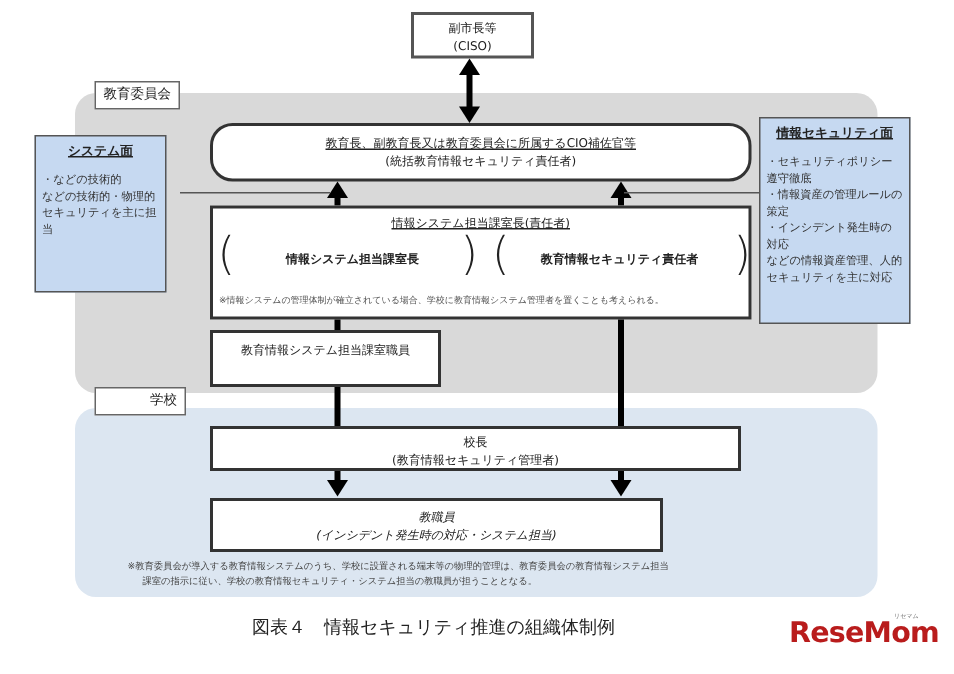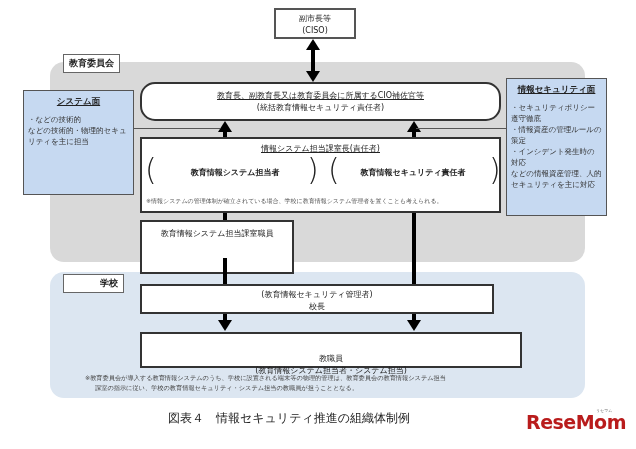--- a/index.html
+++ b/index.html
@@ -1,21 +1,21 @@
 <!DOCTYPE html>
 <html><head>
   <meta charset="utf-8">
   <style>
     * { box-sizing: border-box; margin: 0; padding: 0; }
     html, body { width: 636px; height: 449px; background: #ffffff; overflow: hidden; }
     body { position: relative; font-family: "DejaVu Sans", sans-serif; color: #222; }
     .abs { position: absolute; }
     .board { left: 50px; top: 62px; width: 535px; height: 200px; background: #d9d9d9; border-radius: 14px; }
     .school { left: 50px; top: 272px; width: 535px; height: 126px; background: #dce6f1; border-radius: 14px; }
-    .tag { background: #fff; border: 1px solid #666; font-size: 9px; padding: 2px 5px; line-height: 13px; font-weight: bold; }
+    .tag { background: #fff; border: 1px solid #666; font-size: 9px; padding: 2px 5px; line-height: 13px; }
     .box { background: #fff; border: 2px solid #333; text-align: center; font-size: 8px; line-height: 12px; }
     .side { background: #c6d9f1; border: 1px solid #555; font-size: 7.5px; line-height: 11px; color: #333; padding: 5px 4px; }
     .side .ttl { text-align: center; font-weight: bold; text-decoration: underline; font-size: 8.5px; margin-bottom: 7px; color: #222; }
     .side ul { list-style: none; }
     .u { text-decoration: underline; }
     .vline { background: #000; width: 4px; }
     .tri-up { width: 0; height: 0; border-left: 7px solid transparent; border-right: 7px solid transparent; border-bottom: 11px solid #000; }
     .tri-down { width: 0; height: 0; border-left: 7px solid transparent; border-right: 7px solid transparent; border-top: 11px solid #000; }
     .hline { background: #555; height: 1px; }
     .bracket { font-size: 30px; line-height: 30px; color: #222; font-weight: 200; }
@@ -47,72 +47,72 @@
 </div>
 
 <div class="abs tri-up" style="left:218px; top:121px;"></div>
 <div class="abs vline" style="left:223px; top:131px; height:7px;"></div>
 <div class="abs tri-up" style="left:407px; top:121px;"></div>
 <div class="abs vline" style="left:412px; top:131px; height:7px;"></div>
 
 <div class="abs hline" style="left:120px; top:128px; width:100px;"></div>
 <div class="abs hline" style="left:416px; top:128px; width:90px;"></div>
 
-<div class="abs side" style="left:23px; top:90px; width:111px; height:105px;">
+<div class="abs side" style="left:23px; top:90px; width:88px; height:105px;">
   <div class="ttl">システム面</div>
   <ul>
     <li>・などの技術的</li>
     <li>などの技術的・物理的セキュリティを主に担当</li>
   </ul>
 </div>
 
 <div class="abs side" style="left:506px; top:78px; width:101px; height:138px;">
   <div class="ttl">情報セキュリティ面</div>
   <ul>
     <li>・セキュリティポリシー遵守徹底</li>
     <li>・情報資産の管理ルールの策定</li>
     <li>・インシデント発生時の対応</li>
     <li>などの情報資産管理、人的セキュリティを主に対応</li>
   </ul>
 </div>
 
 <div class="abs box" style="left:140px; top:137px; width:361px; height:76px;">
   <div class="u" style="margin-top:4px;">情報システム担当課室長(責任者)</div>
   <div class="abs bracket" style="left:3px; top:16px;">(</div>
-  <div class="abs" style="left:18px; top:28px; width:150px; font-weight:bold;">教育情報システム担当者</div>
+  <div class="abs" style="left:18px; top:28px; width:150px; font-weight:bold;">情報システム担当課室長</div>
   <div class="abs bracket" style="left:165px; top:16px;">)</div>
   <div class="abs bracket" style="left:186px; top:16px;">(</div>
   <div class="abs" style="left:196px; top:28px; width:150px; font-weight:bold;">教育情報セキュリティ責任者</div>
   <div class="abs bracket" style="left:347px; top:16px;">)</div>
   <div class="abs note" style="left:4px; top:56px; width:350px; text-align:left;">※情報システムの管理体制が確立されている場合、学校に教育情報システム管理者を置くことも考えられる。</div>
 </div>
 
 <div class="abs vline" style="left:223px; top:213px; height:8px;"></div>
 <div class="abs vline" style="left:412px; top:213px; height:71px;"></div>
 
-<div class="abs box" style="left:140px; top:220px; width:154px; height:54px; padding-top:6px;">
+<div class="abs box" style="left:140px; top:220px; width:154px; height:38px; padding-top:6px;">
   <div>教育情報システム担当課室職員</div>
 </div>
 <div class="abs vline" style="left:223px; top:258px; height:26px;"></div>
 
-<div class="abs tag" style="left:63px; top:274px;padding-left:36px;">学校</div>
+<div class="abs tag" style="left:63px; top:258px;padding-left:36px;">学校</div>
 
 <div class="abs box" style="left:140px; top:284px; width:354px; height:30px; padding-top:3px;">
+  <div>校長</div>
   <div>(教育情報セキュリティ管理者)</div>
-  <div>校長</div>
 </div>
 
 <div class="abs vline" style="left:223px; top:314px; height:7px;"></div>
 <div class="abs tri-down" style="left:218px; top:320px;"></div>
 <div class="abs vline" style="left:412px; top:314px; height:7px;"></div>
 <div class="abs tri-down" style="left:407px; top:320px;"></div>
 
-<div class="abs box" style="left:140px; top:332px; width:382px; height:36px; padding-top:19px;">
+<div class="abs box" style="left:140px; top:332px; width:302px; height:36px; padding-top:5px;font-style:italic;">
   <div>教職員</div>
-  <div>(教育情報システム担当者・システム担当)</div>
+  <div>(インシデント発生時の対応・システム担当)</div>
 </div>
 
 <div class="abs note" style="left:85px; top:373px; width:470px; font-size:6.2px; line-height:10px; color:#444;">
   <div>※教育委員会が導入する教育情報システムのうち、学校に設置される端末等の物理的管理は、教育委員会の教育情報システム担当</div>
   <div style="padding-left:10px;">課室の指示に従い、学校の教育情報セキュリティ・システム担当の教職員が担うこととなる。</div>
 </div>
 
 <div class="abs caption" style="left:168px; top:410px;">図表４　情報セキュリティ推進の組織体制例</div>
 
 <div class="abs logo" style="left:526px; top:411px;">

